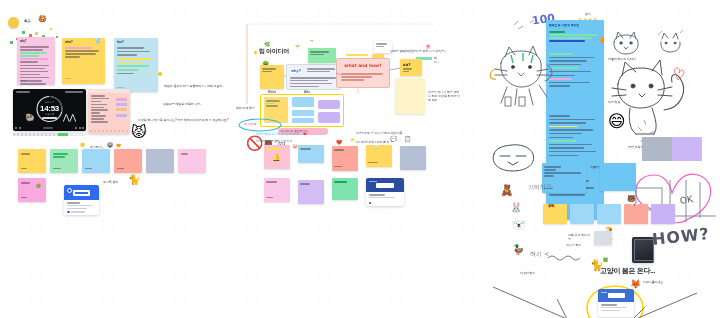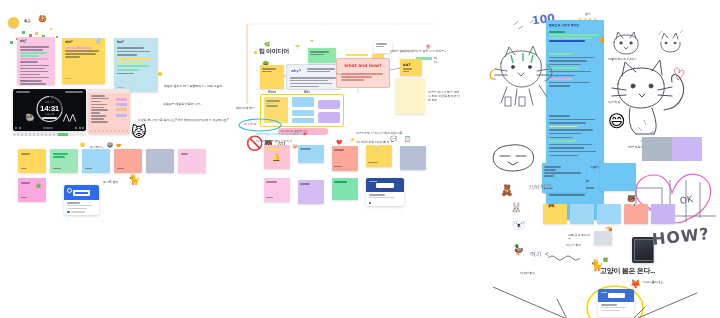--- a/index.html
+++ b/index.html
@@ -102,21 +102,21 @@
     <div class="txt" style="position:absolute;left:138px;top:118px;width:100px;">이것을 하나 하고를 실거나요? 어떤 책적이 이야기와 하고 작성하시죠?</div>
     <div class="txt" style="position:absolute;left:140px;top:101px;width:16px;opacity:.55;">···</div>
 
     <div class="node card" style="left:13px;top:89px;width:73px;height:42px;background:#0b0c10;">
       <div style="position:absolute;left:3px;top:2px;width:14px;height:1.6px;background:#6a6f7a;border-radius:1px;"></div>
       <div style="position:absolute;right:3px;top:2px;width:18px;height:1.6px;background:#6a6f7a;border-radius:1px;"></div>
       <svg width="73" height="42">
         <circle cx="36.5" cy="20" r="12.5" fill="none" stroke="#e9eaee" stroke-width="1.1"></circle>
         <circle cx="36.5" cy="20" r="12.5" fill="none" stroke="#3d4049" stroke-width="1.1" stroke-dasharray="22 100" stroke-linecap="round" transform="rotate(-90 36.5 20)"></circle>
       </svg>
-      <div style="position:absolute;left:0;right:0;top:15px;text-align:center;color:#fff;font-size:8px;font-weight:bold;letter-spacing:-.3px;">14:31</div>
+      <div style="position:absolute;left:0;right:0;top:15px;text-align:center;color:#fff;font-size:8px;font-weight:bold;letter-spacing:-.3px;">14:53</div>
       <div style="position:absolute;left:0;right:0;top:12px;text-align:center;color:#9aa0ad;font-size:2.4px;">남은시간</div>
       <div style="position:absolute;left:0;right:0;top:24px;text-align:center;color:#c9ced8;font-size:2.4px;">스터디중</div>
       <div style="position:absolute;left:29px;top:28px;width:15px;height:2px;border-radius:2px;background:#d9dde4;"></div>
       <div class="emoji" style="left:12px;top:25px;font-size:8px;opacity:.8;">🐏</div>
       <div class="emoji" style="right:10px;top:25px;font-size:8px;color:#fff;">⋀⋀</div>
       <div style="position:absolute;left:2px;bottom:2px;right:2px;height:2px;display:flex;gap:1.5px;align-items:center;">
         <span style="width:2px;height:2px;background:#8b909b;border-radius:50%"></span>
         <span style="width:2px;height:2px;background:#8b909b;border-radius:50%"></span>
         <span style="flex:1"></span>
         <span style="width:10px;height:1.4px;background:#4c5059;border-radius:1px"></span>

